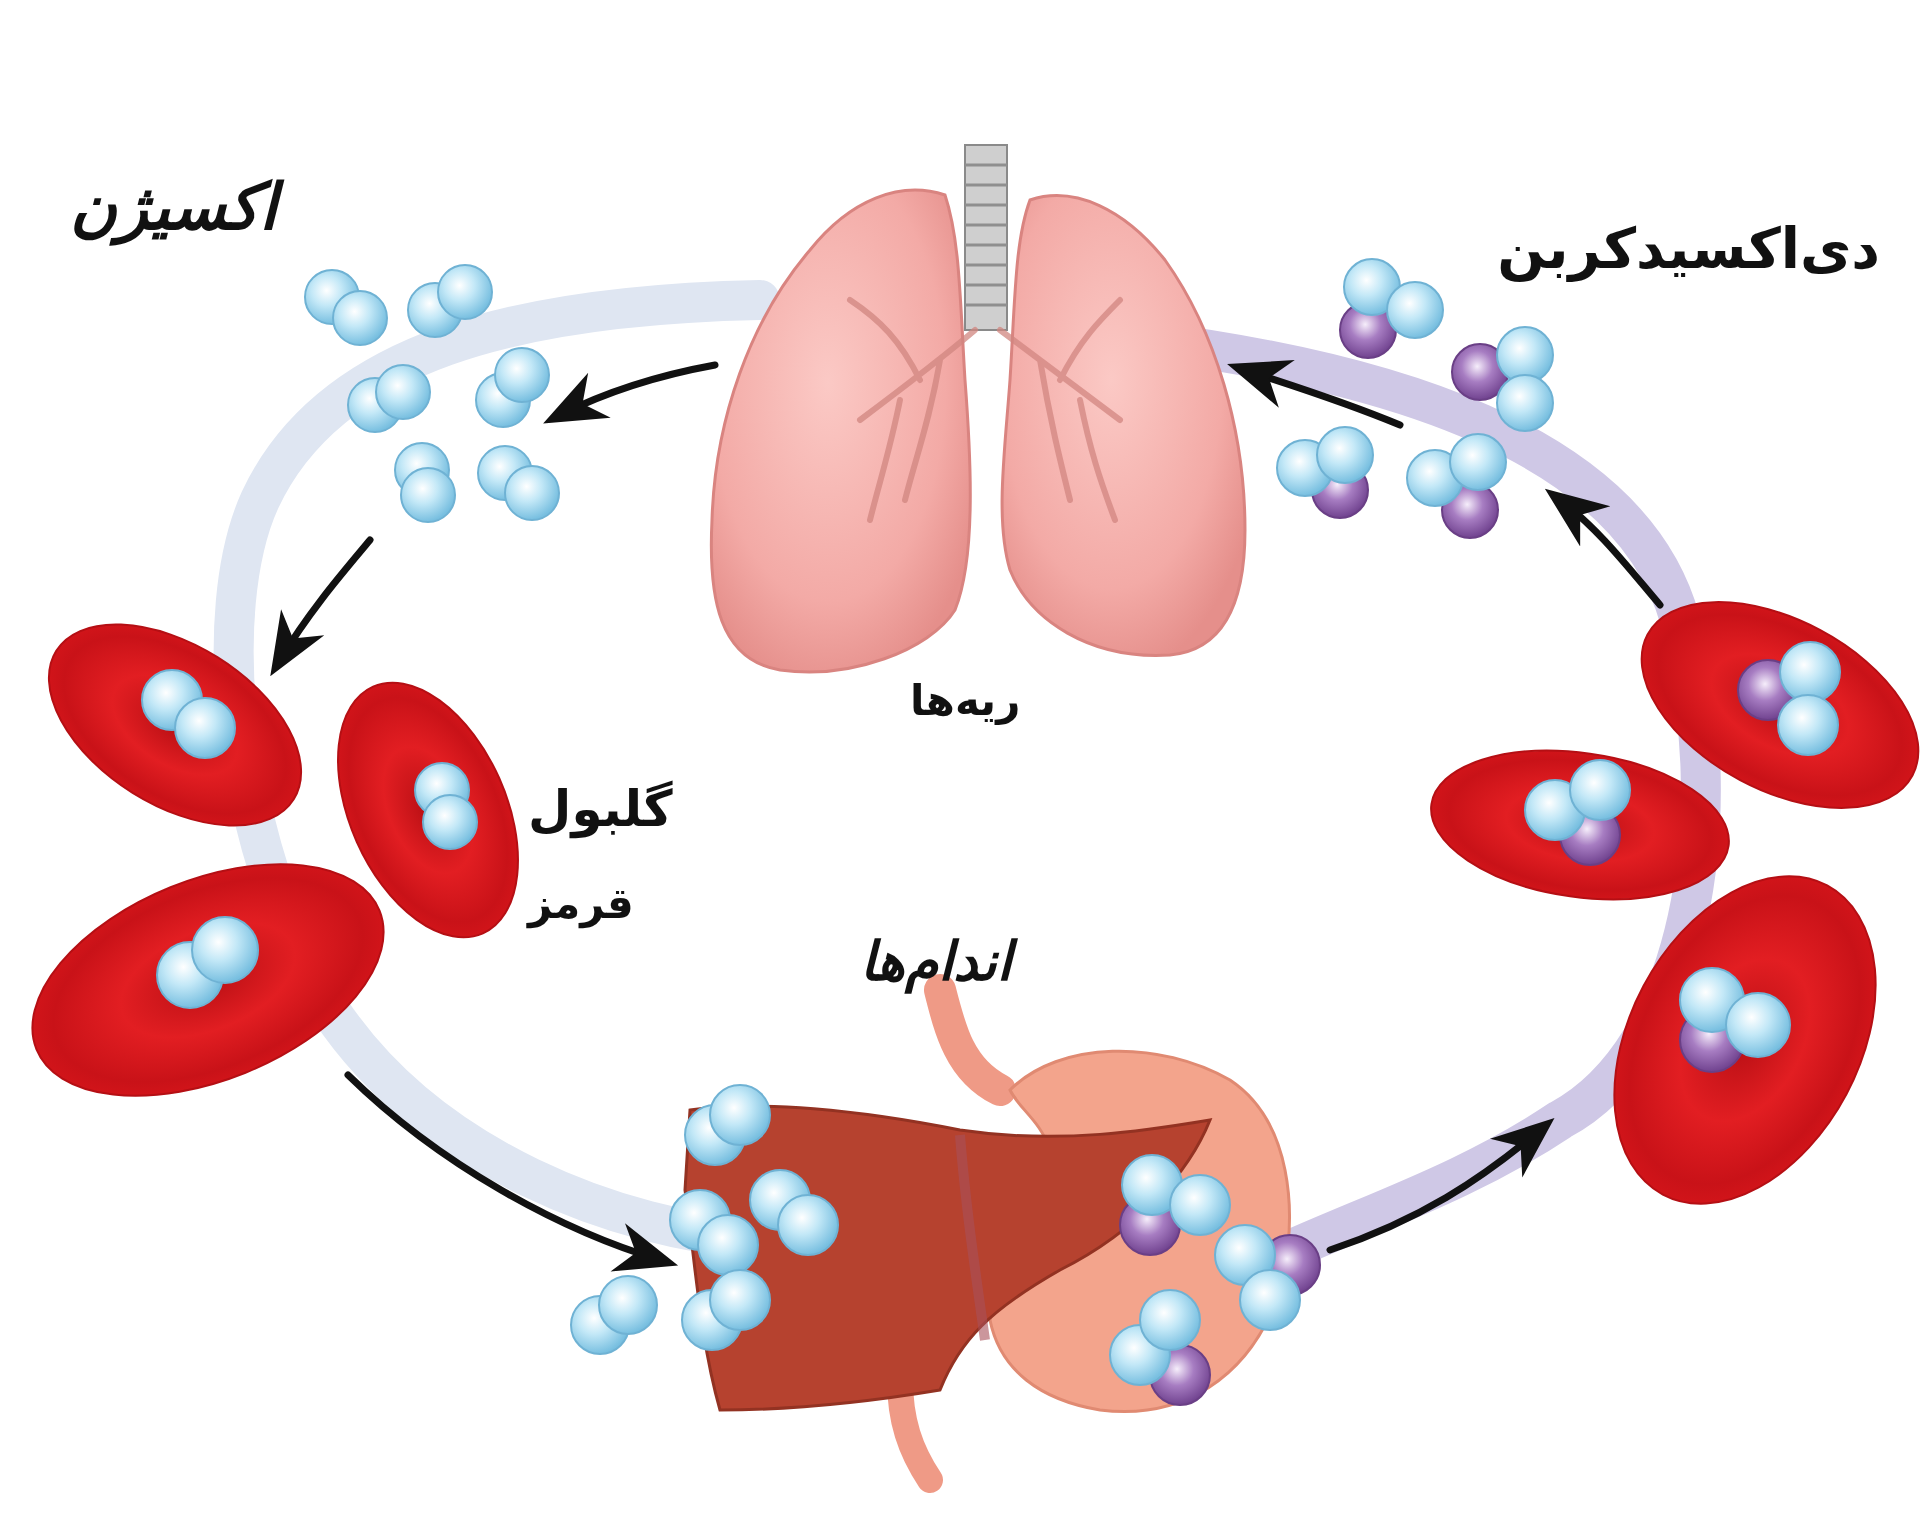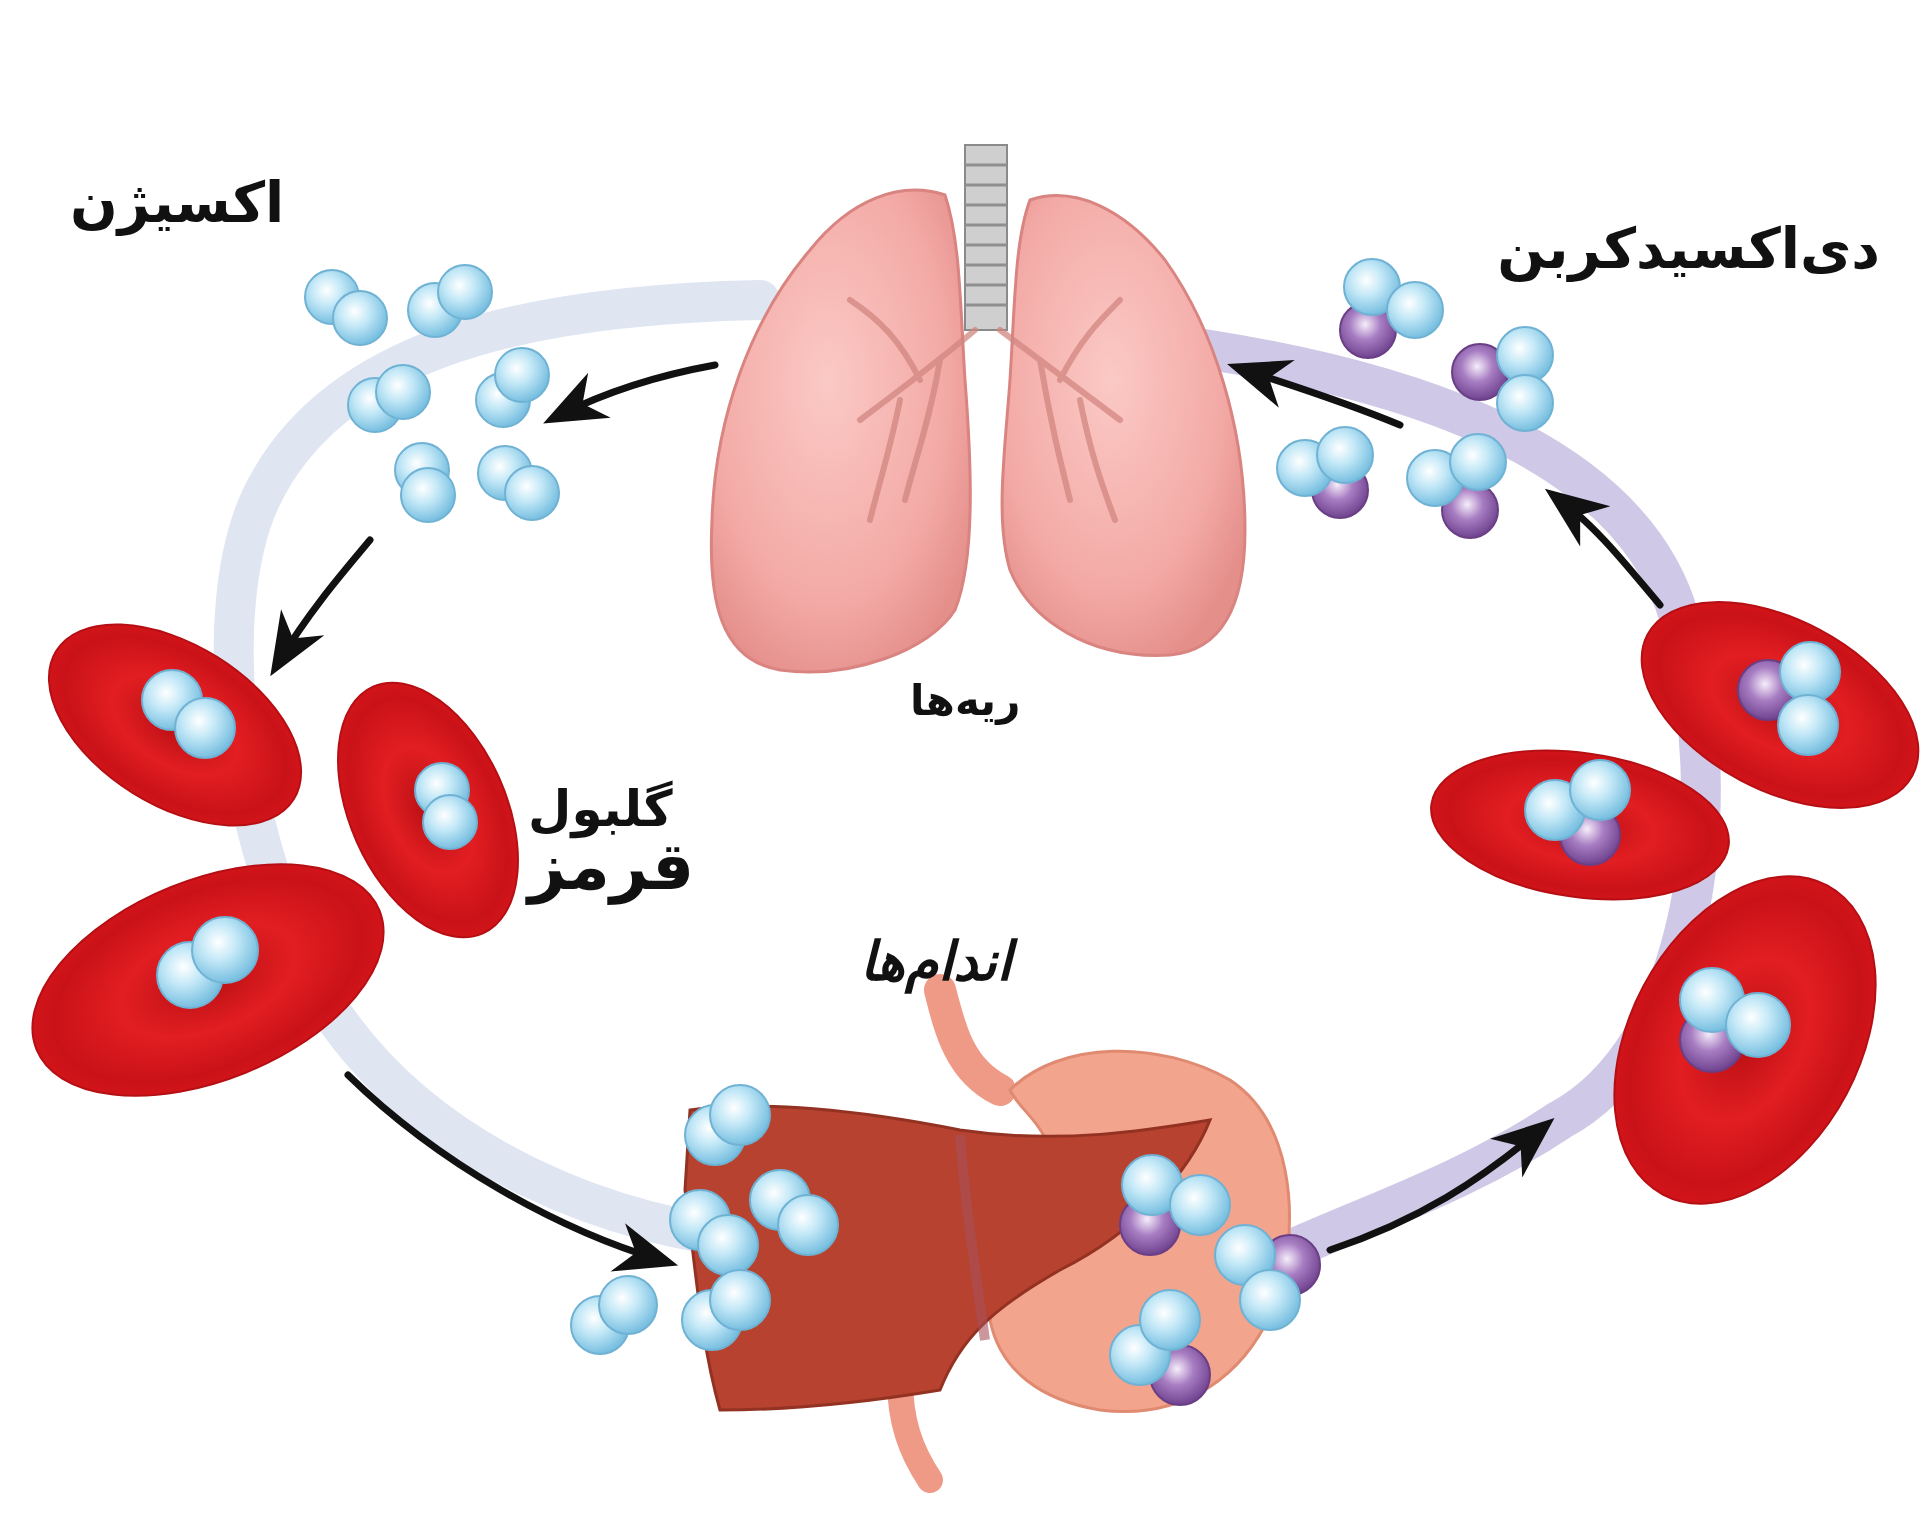--- a/index.html
+++ b/index.html
@@ -207,19 +207,19 @@
           <circle cx="1270" cy="1300" r="30" fill="url(#gO)" stroke="#6fb2d4"></circle>
         </g>
     <g>
           <circle cx="1180" cy="1375" r="30" fill="url(#gC)" stroke="#6a3f86"></circle>
           <circle cx="1140" cy="1355" r="30" fill="url(#gO)" stroke="#6fb2d4"></circle>
           <circle cx="1170" cy="1320" r="30" fill="url(#gO)" stroke="#6fb2d4"></circle>
         </g>
   </g>
 </svg>
 
-<div class="label" style="left:70px; top:175px; font-size:56px;">اکسیژن</div>
+<div class="label" style="left:70px; top:175px; font-size:64px;font-style:italic;">اکسیژن</div>
 <div class="label" style="right:40px; top:185px; font-size:56px;margin-top:36px;">دی‌اکسیدکربن</div>
 <div class="label" style="left:910px; top:680px; font-size:42px;">ریه‌ها</div>
 <div class="label" style="left:528px; top:784px; font-size:50px;">گلبول</div>
-<div class="label" style="left:528px; top:834px; font-size:66px;">قرمز</div>
+<div class="label" style="left:528px; top:883px; font-size:42px;">قرمز</div>
 <div class="label" style="left:860px; top:935px; font-size:54px;font-style:italic;">اندام‌ها</div>
 </div>
 
 </body></html>

